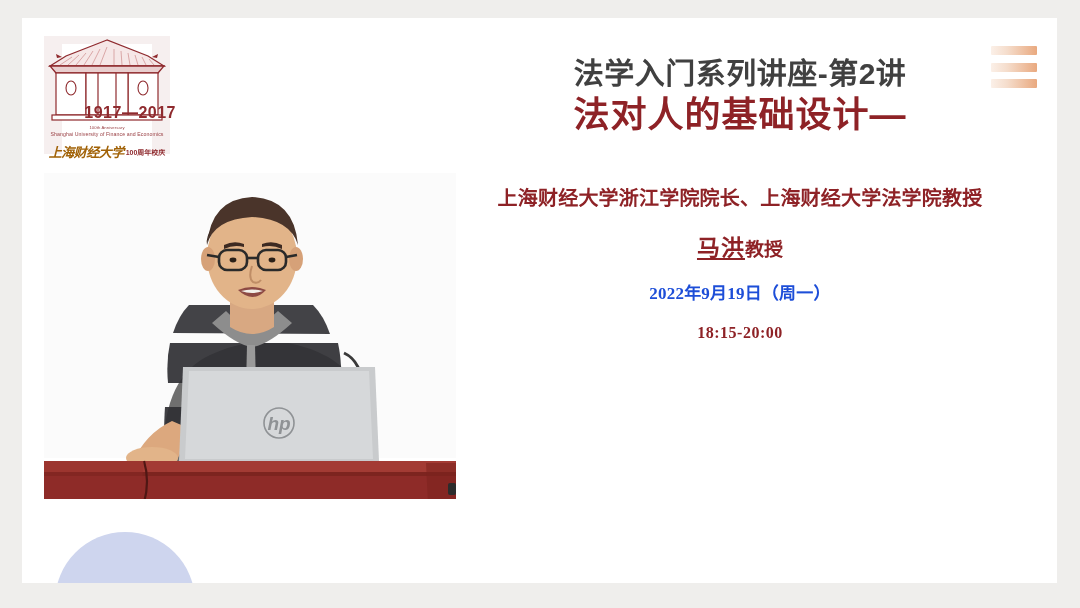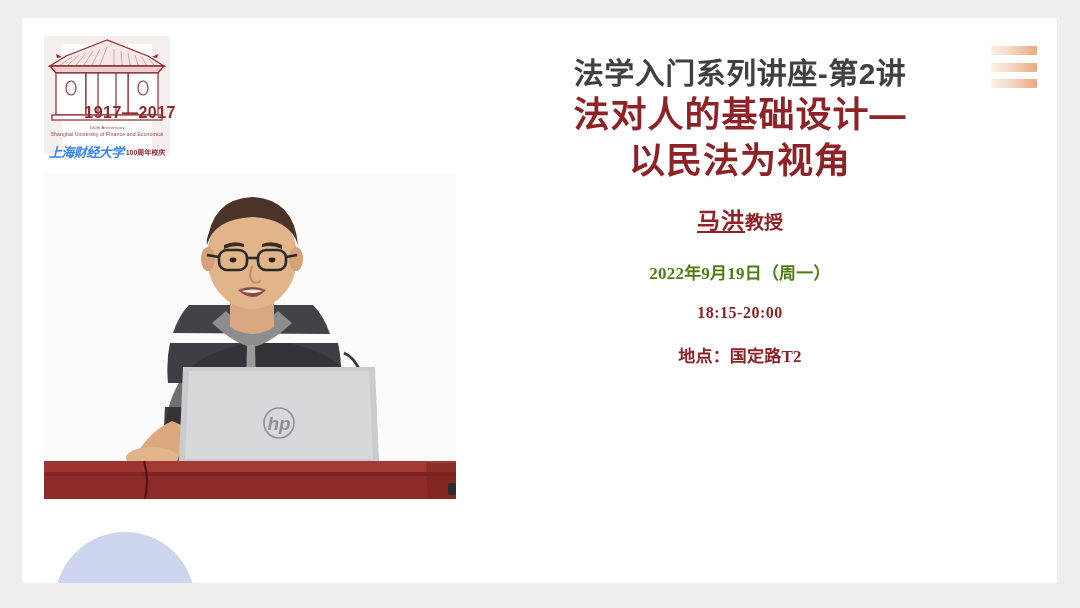--- a/index.html
+++ b/index.html
@@ -86,21 +86,21 @@
     position: absolute;
     left: 0; top: 116px;
     width: 138px;
     text-align: center;
     white-space: nowrap;
   }
   .logo-cn-main {
     font-size: 13px;
     font-weight: 700;
     font-style: italic;
-    color: #3b82f6;
+    color: #a16207;
     font-family: "Liberation Serif", serif;
     letter-spacing: -0.5px;
   }
   .logo-cn-sub {
     font-size: 7px;
     font-weight: 700;
     color: #8f2a2e;
     margin-left: 2px;
     vertical-align: 2px;
   }
@@ -185,24 +185,24 @@
     font-weight: 700;
     letter-spacing: 1px;
     text-decoration: underline;
   }
   .speaker-rank {
     font-size: 19px;
     font-weight: 700;
   }
 
   .event-date {
-    margin-top: 23px;
+    margin-top: 16px;
     font-size: 17px;
     font-weight: 700;
-    color: #4d7c0f;
+    color: #1d4ed8;
     font-family: "Liberation Serif", "DejaVu Serif", serif;
     letter-spacing: 0.2px;
   }
   .event-time {
     margin-top: 20px;
     font-size: 16px;
     font-weight: 700;
     color: #8e2226;
     font-family: "Liberation Serif", "DejaVu Serif", serif;
     letter-spacing: 0.5px;
@@ -380,30 +380,29 @@
         <rect x="0" y="326" width="412" height="4" fill="#ffffff"></rect>
       </svg>
     </div>
 
     <div class="content-col">
 
       <div class="series-title">法学入门系列讲座-第2讲</div>
 
       <div class="main-title">
         <span class="mt-line">法对人的基础设计—</span>
-        <span class="mt-line">以民法为视角</span>
       </div>
 
+      <div class="speaker-affiliation">上海财经大学浙江学院院长、上海财经大学法学院教授</div>
 
       <div class="speaker-name-row">
         <span class="speaker-name">马洪</span><span class="speaker-rank">教授</span>
       </div>
 
       <div class="event-date">2022年9月19日（周一）</div>
 
       <div class="event-time">18:15-20:00</div>
 
-      <div class="event-venue">地点：国定路T2</div>
 
     </div>
 
   </div>
 </div>
 
 </body></html>

